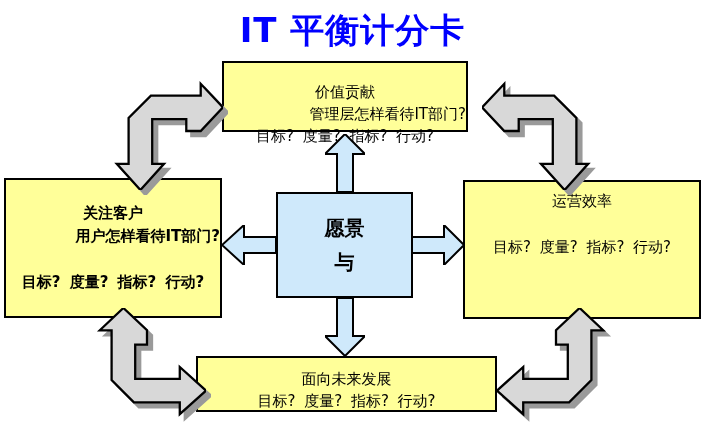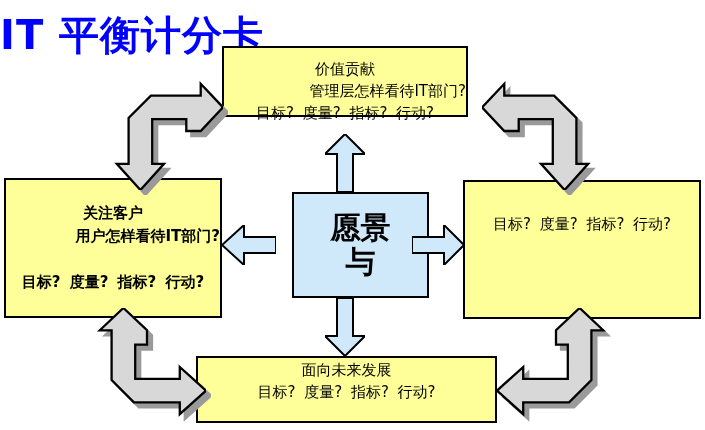--- a/index.html
+++ b/index.html
@@ -10,45 +10,45 @@
     --arrow-gray:#d8d8d8;
     --shadow-gray:#9a9a9a;
     --outline:#000000;
   }
   *{box-sizing:border-box;margin:0;padding:0;}
   html,body{width:705px;height:430px;background:#ffffff;overflow:hidden;}
   body{font-family:"DejaVu Sans","Liberation Sans",sans-serif;color:#000;}
   .stage{position:relative;width:705px;height:430px;background:#fff;}
 
   .title{
-    position:absolute;left:0;top:8px;width:705px;
-    font-size:40px;font-weight:bold;color:var(--title-color);letter-spacing:1px;
+    position:absolute;left:0;top:8px;width:705px;text-align:center;
+    font-size:34px;font-weight:bold;color:var(--title-color);letter-spacing:1px;
   }
 
   .ybox{
     position:absolute;background:var(--box-fill);border:2px solid var(--outline);
     text-align:center;font-size:15px;line-height:22px;
   }
   .ybox .heading{display:block;}
   .ybox .question{display:block;text-align:right;}
   .ybox .metrics{display:block;word-spacing:4px;}
   .ybox .spacer{display:block;height:22px;}
 
-  .box-top{left:222px;top:46px;width:246px;height:71px;padding-top:10px;}
+  .box-top{left:222px;top:61px;width:246px;height:71px;padding-top:18px;}
   .box-left{left:4px;top:178px;width:218px;height:140px;padding-top:22px;line-height:23px;font-weight:bold;}
   .box-left .spacer{height:23px;}
   .box-right{left:463px;top:180px;width:238px;height:139px;padding:8px 8px 0 8px;line-height:23px;}
   .box-right .spacer{height:23px;}
-  .box-bottom{left:196px;top:356px;width:301px;height:67px;padding-top:1px;}
+  .box-bottom{left:196px;top:356px;width:301px;height:56px;padding-top:10px;}
 
   .center-box{
     position:absolute;left:276px;top:192px;width:137px;height:106px;
     background:var(--center-fill);border:2px solid var(--outline);
     display:flex;flex-direction:column;justify-content:center;align-items:center;
-    font-size:30px;font-weight:bold;line-height:34px;text-align:center;margin-left:16px;
+    font-size:20px;font-weight:bold;line-height:34px;text-align:center;
   }
 
   .barrow{position:absolute;}
   .barrow svg{display:block;}
   .barrow path{fill:var(--arrow-blue);stroke:var(--outline);stroke-width:2;}
 
   .bent{position:absolute;width:118px;height:118px;filter:drop-shadow(5px 5px 0 var(--shadow-gray));}
   .bent .rot{width:118px;height:118px;}
   .bent svg{display:block;width:118px;height:118px;overflow:visible;}
   .bent use{fill:var(--arrow-gray);stroke:var(--outline);stroke-width:3.5;}
@@ -82,20 +82,21 @@
   </div>
 
   <div class="ybox box-left">
     <span class="heading">关注客户</span>
     <span class="question">用户怎样看待IT部门?</span>
     <span class="spacer"></span>
     <span class="metrics">目标? 度量? 指标? 行动?</span>
   </div>
 
   <div class="ybox box-right">
+    <span class="heading">运营效率</span>
     <span class="spacer"></span>
     <span class="metrics">目标? 度量? 指标? 行动?</span>
   </div>
 
   <div class="ybox box-bottom">
     <span class="heading">面向未来发展</span>
     <span class="metrics">目标? 度量? 指标? 行动?</span>
   </div>
 
   <div class="center-box">

